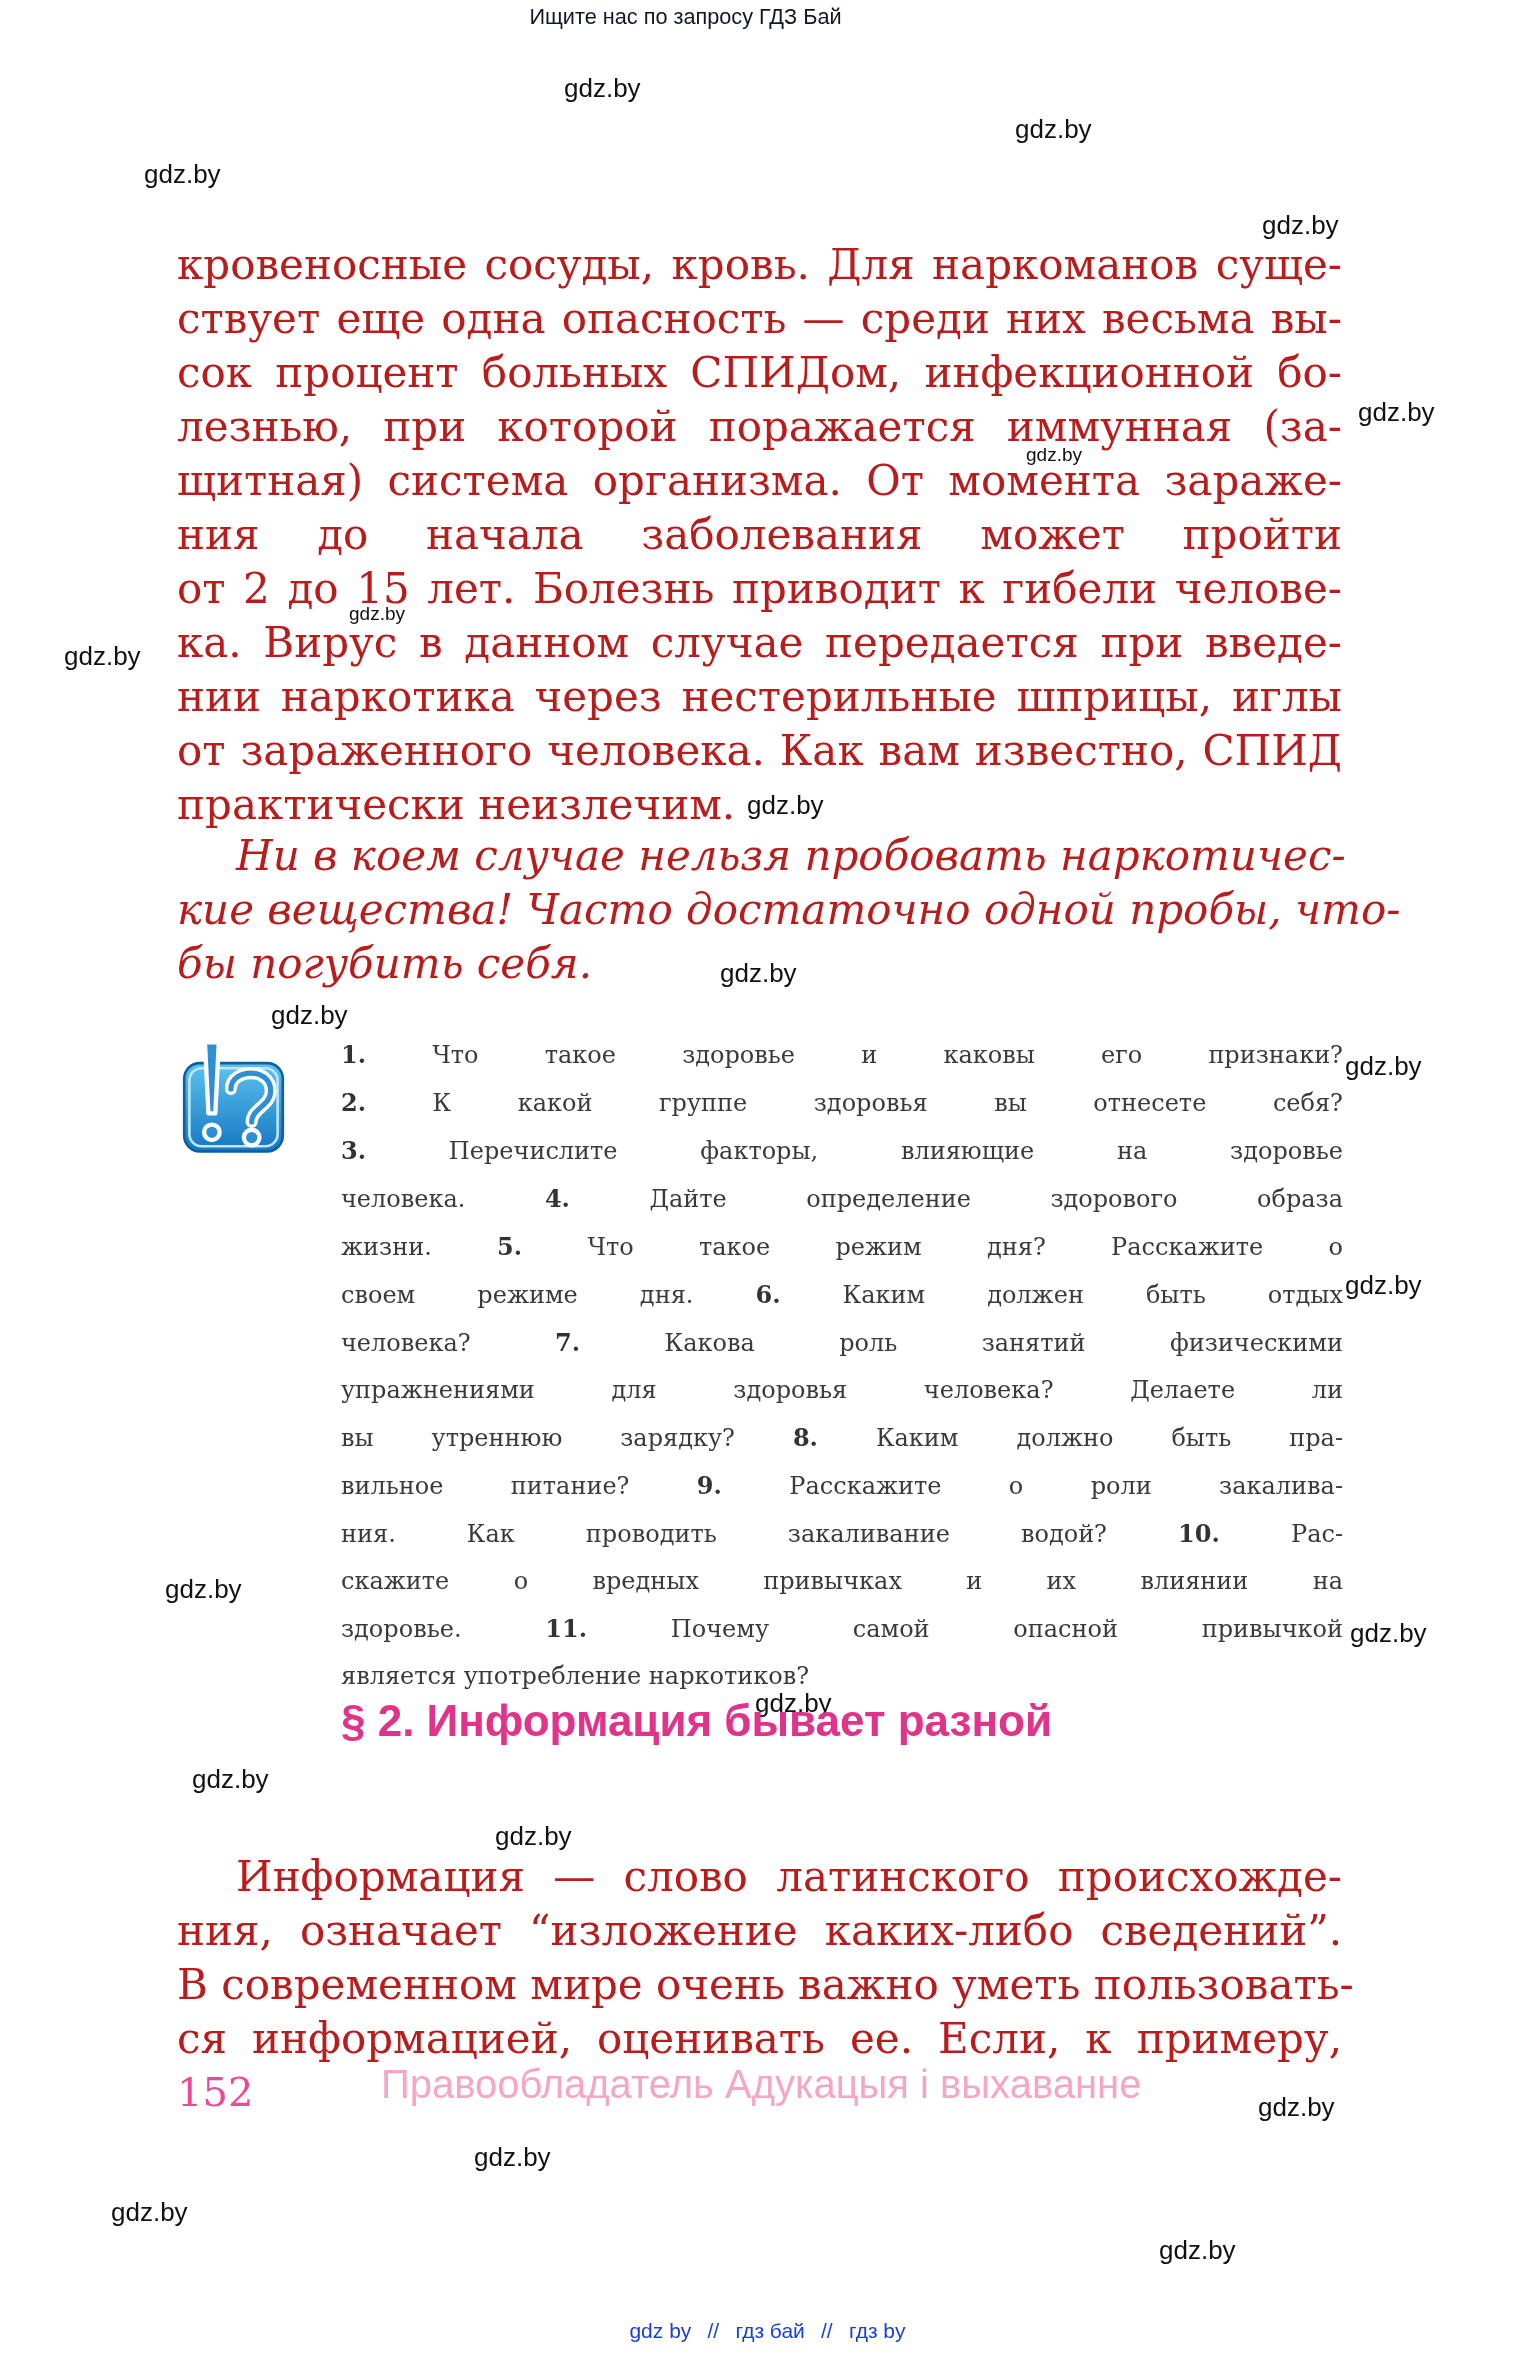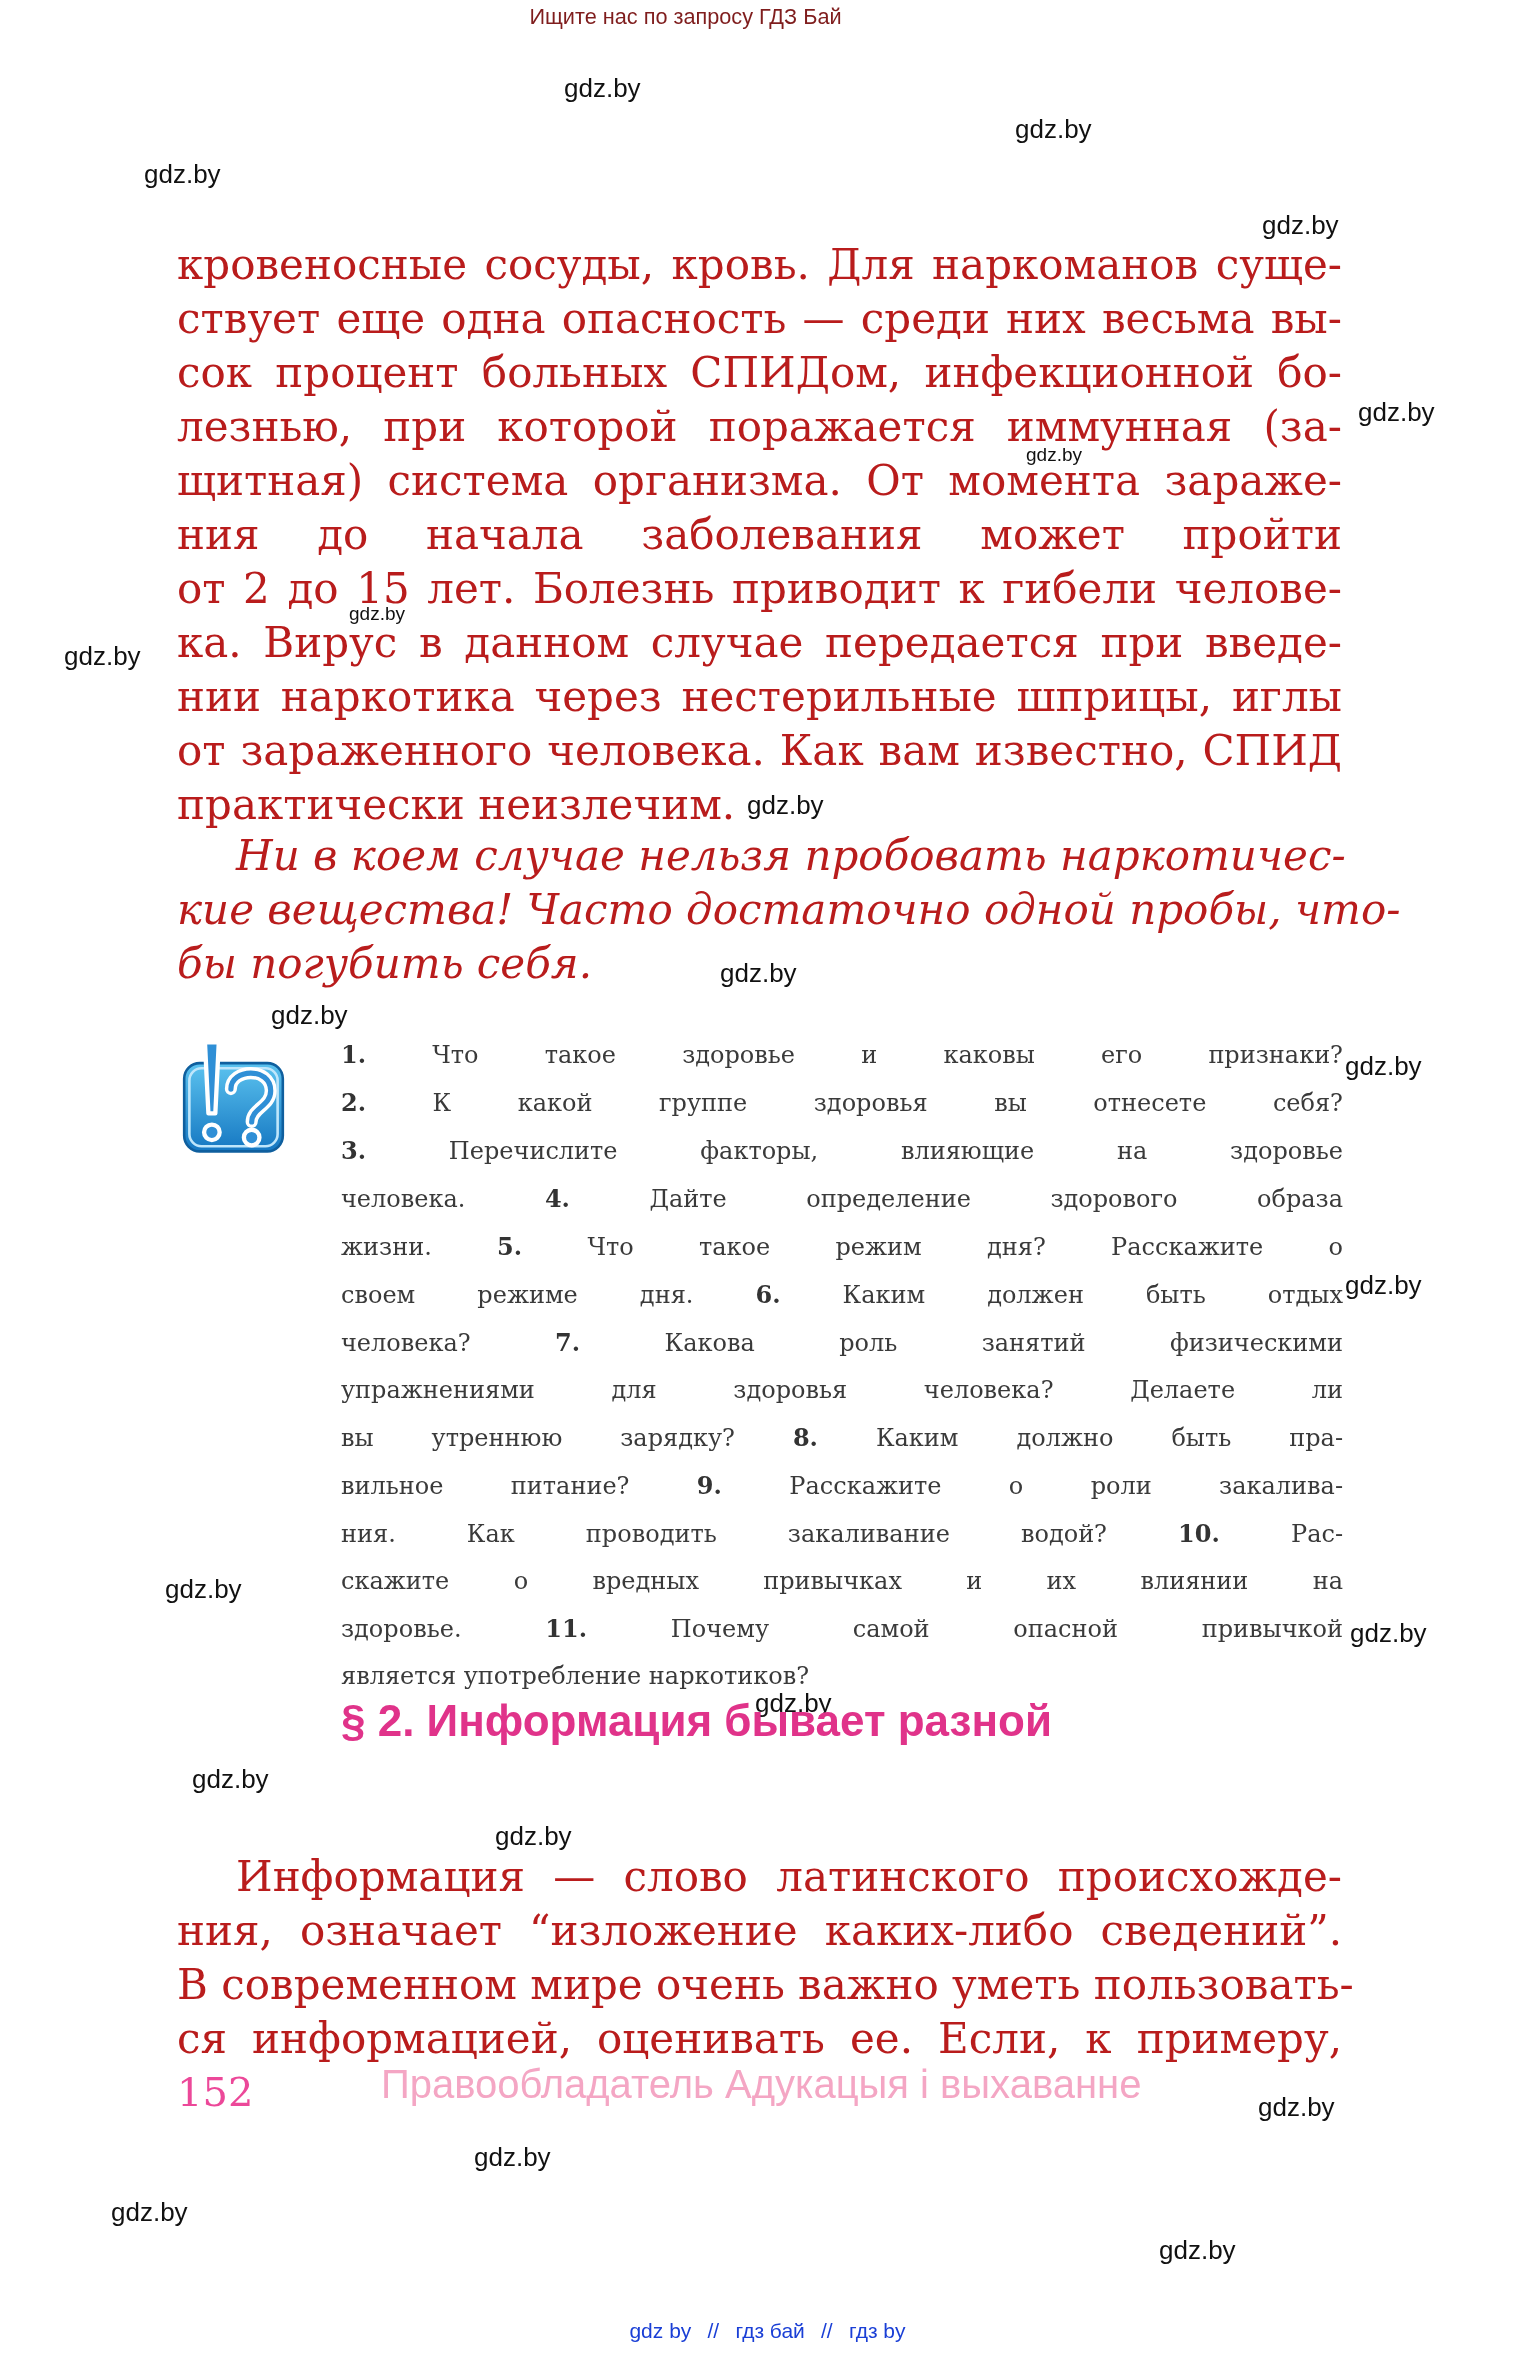--- a/index.html
+++ b/index.html
@@ -1,18 +1,18 @@
 <!DOCTYPE html>
 <html style="font-size:14px"><head>
 <meta charset="utf-8">
 <style>
   html, body { margin: 0; padding: 0; background: #ffffff; }
   body { width: 1535px; height: 2377px; position: relative; overflow: hidden; }
   .abs { position: absolute; }
-  .top-banner { top: 3.5px; left: 0; width: 1371px; text-align: center; font-family: "Liberation Sans", sans-serif; font-size: 21.7px; color: #7f1d1d; }
+  .top-banner { top: 3.5px; left: 0; width: 1371px; text-align: center; font-family: "Liberation Sans", sans-serif; font-size: 21.7px; color: #0f172a; }
   .wm { font-family: "Liberation Sans", sans-serif; font-size: 26px; color: #111111; white-space: nowrap; }
   .wm.small { font-size: 19px; }
   .body-text { font-family: "DejaVu Serif", "Liberation Serif", serif; color: #b91c1c; font-size: 42px; line-height: 54px; }
   .line { display: block; white-space: nowrap; text-align: justify; text-align-last: justify; }
   .line.last { text-align-last: left; }
   .para { position: absolute; left: 177px; width: 1165px; }
   .q { position: absolute; left: 341px; width: 1002px; font-size: 24px; line-height: 47px; font-family: "DejaVu Serif", "Liberation Serif", serif; color: #3a3a3a; }
   .q b { color: #333; }
   .heading { position: absolute; left: 341px; top: 1696px; font-family: Liberation Sans, sans-serif; font-weight: bold; font-size: 44px; color: #e0338a; white-space: nowrap; }
   .pagenum { position: absolute; left: 177px; top: 2069px; font-family: "DejaVu Serif", "Liberation Serif", serif; font-size: 40px; color: #ec4899; }

